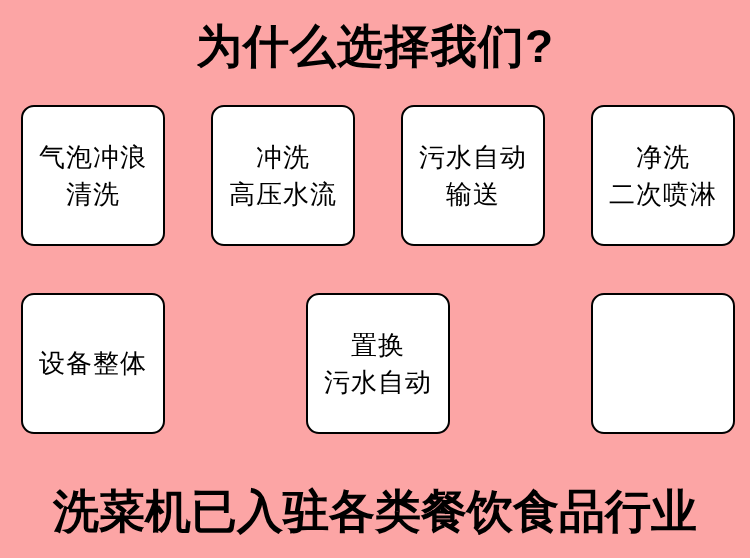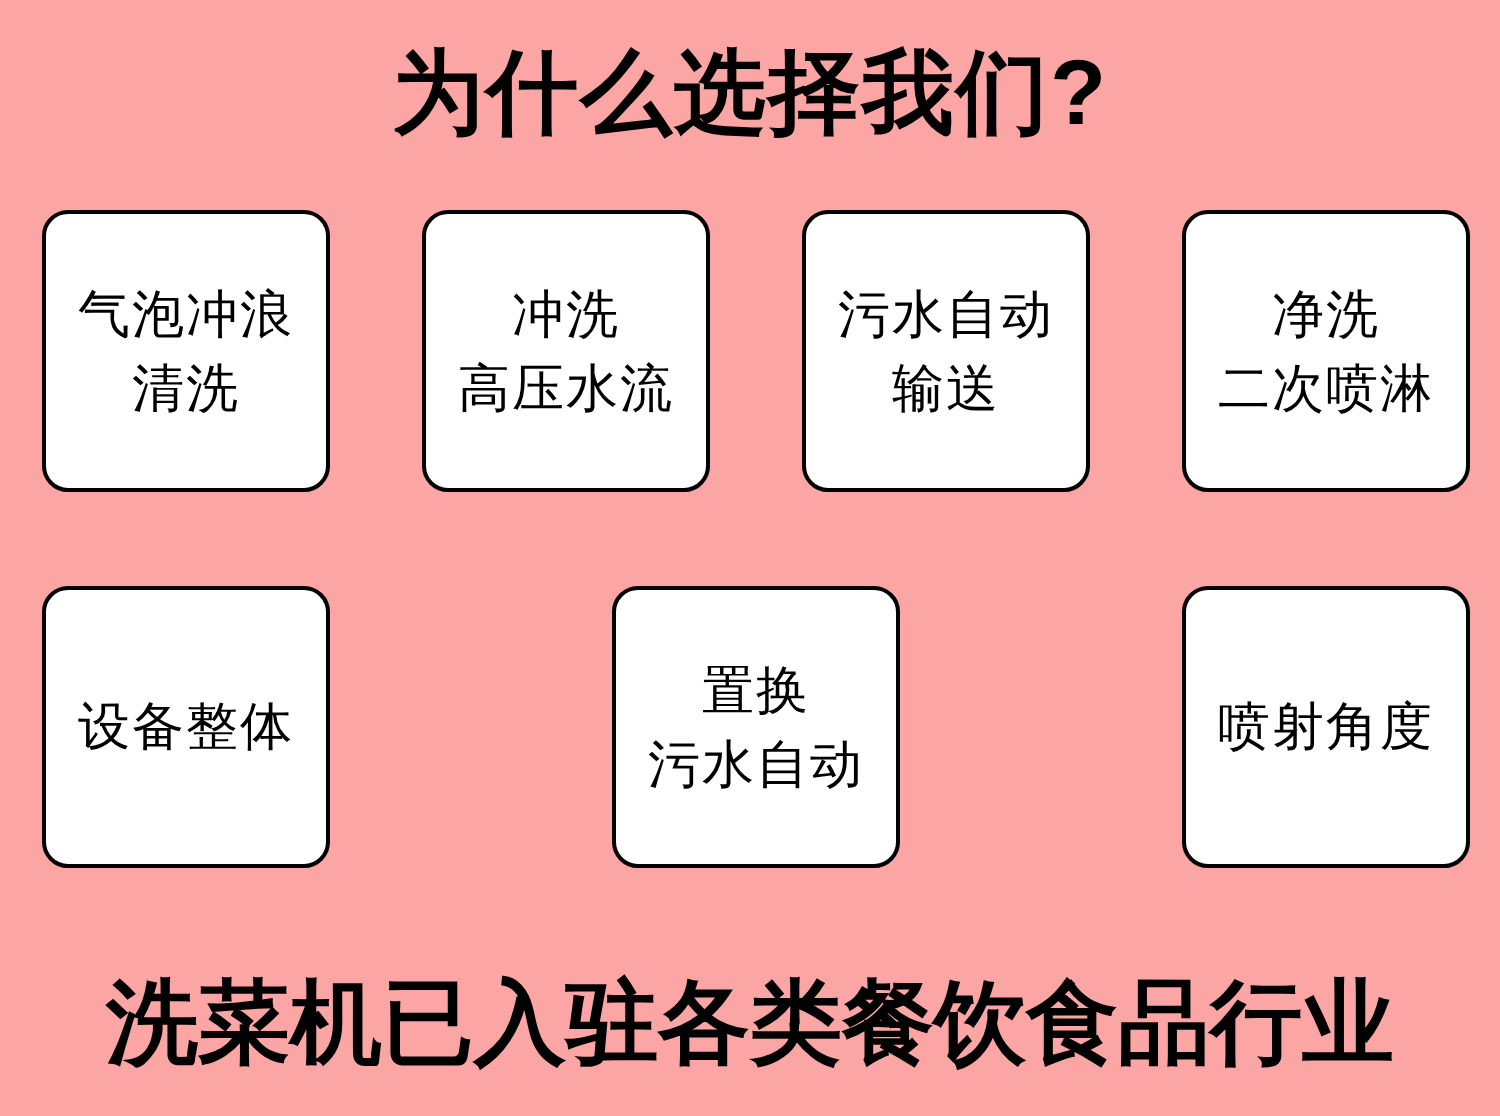--- a/index.html
+++ b/index.html
@@ -96,19 +96,18 @@
 
   <div class="features-row row-2">
     <div class="feature-card">
       <div class="feature-line">设备整体</div>
     </div>
     <div class="feature-card">
       <div class="feature-line">置换</div>
       <div class="feature-line">污水自动</div>
     </div>
     <div class="feature-card">
-      <div class="feature-line">喷射角度</div>
     </div>
   </div>
 
   <div class="footer-headline">洗菜机已入驻各类餐饮食品行业</div>
 
 </div>
 
 </body></html>

